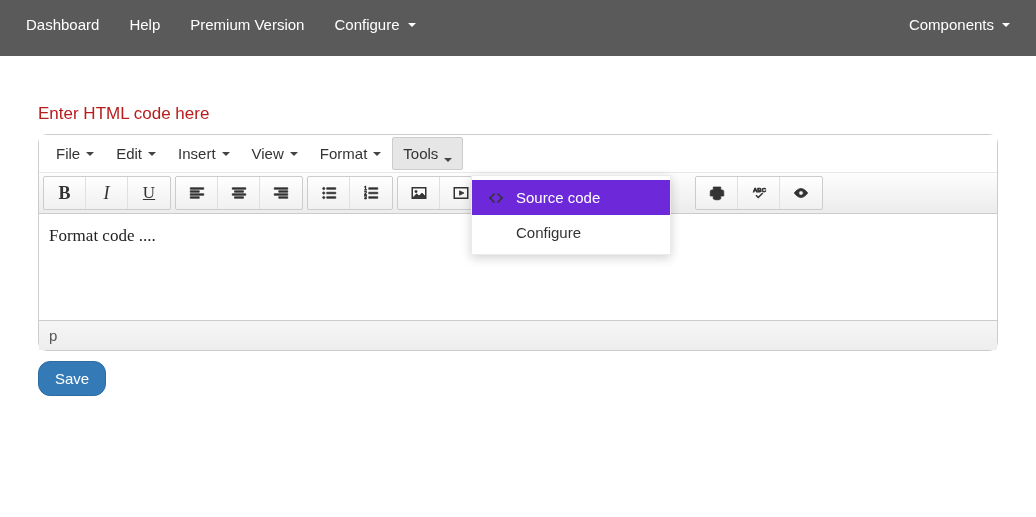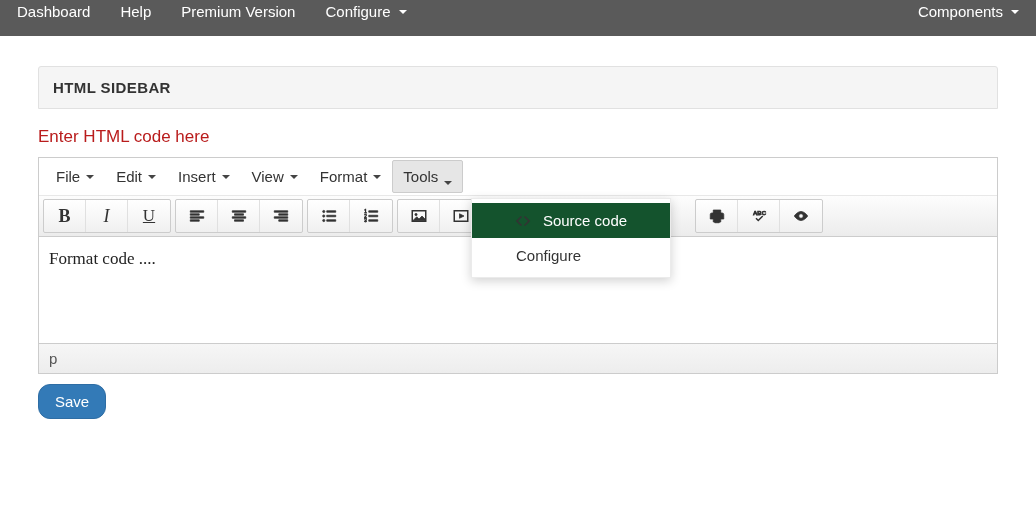--- a/index.html
+++ b/index.html
@@ -1,50 +1,50 @@
 <!DOCTYPE html>
 <html><head>
 <meta charset="utf-8">
 <style>
   * { box-sizing: border-box; margin: 0; padding: 0; }
   body { font-family: "Helvetica Neue", Helvetica, Arial, sans-serif; font-size: 15px; color: #333; background: #fff; width: 1036px; }
   
-  .topnav { background: #5a5a5a; height: 36px; display: flex; align-items: flex-end; padding: 0 2px; justify-content: space-between; }
+  .topnav { background: #5a5a5a; height: 56px; display: flex; align-items: flex-start; padding: 0 11px; justify-content: space-between; }
   .topnav-left, .topnav-right { display: flex; gap: 0; }
   .topnav-item { color: #fff; padding: 16px 15px; font-size: 15px; cursor: pointer; display: flex; align-items: center; gap: 6px; }
   .caret { width: 0; height: 0; border-left: 4px solid transparent; border-right: 4px solid transparent; border-top: 4px solid #fff; display: inline-block; margin-left: 2px; }
 
   .content { padding: 30px 38px 20px 38px; }
   
   .panel-header { background: #f5f5f5; border: 1px solid #e1e1e1; border-radius: 3px 3px 0 0; padding: 12px 14px; font-weight: bold; font-size: 15px; color: #333; letter-spacing: 0.4px; }
   
   .label { font-size: 17px; color: #b91c1c; margin: 18px 0 10px 0; }
   
-  .editor-wrap { border: 1px solid #ccc; border-radius: 0; position: relative; }
+  .editor-wrap { border: 1px solid #ccc; border-radius: 9px; position: relative; }
   .menubar { display: flex; align-items: center; padding: 2px 6px; background: #fff; border-bottom: 1px solid #e8e8e8; }
   .menu-btn { padding: 7px 10px; font-size: 15px; color: #333; cursor: pointer; display: flex; align-items: center; gap: 6px; border-radius: 2px; border: 1px solid transparent; }
   .menu-btn.open { background: #e6e6e6; border: 1px solid #ccc; align-items: flex-end; }
   .menu-caret { width: 0; height: 0; border-left: 4px solid transparent; border-right: 4px solid transparent; border-top: 4px solid #444; display: inline-block; }
   
   .toolbar { display: flex; align-items: center; padding: 3px 4px; background: linear-gradient(to bottom,#fdfdfd,#ececec); border-bottom: 1px solid #ccc; }
   .tool-group { display: flex; border: 1px solid #ccc; border-radius: 2px; margin-right: 4px; overflow: hidden; background: linear-gradient(to bottom,#fff,#f0f0f0); }
   .tool-btn { width: 42px; height: 32px; display: flex; align-items: center; justify-content: center; cursor: pointer; border-right: 1px solid #e0e0e0; color: #333; }
   .tool-btn:last-child { border-right: none; }
   .tool-btn svg { width: 18px; height: 18px; fill: #333; stroke: #333; }
   .tool-btn .bold { font-family: Georgia, serif; font-weight: bold; font-size: 18px; }
   .tool-btn .italic { font-family: Georgia, serif; font-style: italic; font-size: 18px; }
   .tool-btn .underline { font-family: Georgia, serif; text-decoration: underline; font-size: 17px; }
   
   .editor-content { min-height: 106px; padding: 12px 10px; font-family: "Times New Roman", serif; font-size: 17px; color: #222; background: #fff; }
   
   .statusbar { background: linear-gradient(to bottom,#f6f6f6,#ededed); border-top: 1px solid #ccc; padding: 6px 10px; font-size: 15px; color: #555; }
   
   .dropdown { position: absolute; top: 40px; left: 432px; width: 200px; background: #fff; border: 1px solid rgba(0,0,0,0.08); box-shadow: 0 3px 10px rgba(0,0,0,0.18); z-index: 100; padding: 4px 0; }
   .dropdown-item { padding: 9px 16px; font-size: 15px; display: flex; align-items: center; gap: 12px; cursor: pointer; color: #333; }
-  .dropdown-item.active { background: #14532d; color: #fff; justify-content: center; }
+  .dropdown-item.active { background: #6d28d9; color: #fff; }
   .dropdown-item.active svg { stroke: #fff; }
   .code-icon { width: 16px; height: 16px; }
   
   .save-btn { margin-top: 10px; background: #337ab7; color: #fff; border: 1px solid #2e6da4; border-radius: 12px; padding: 8px 16px; font-size: 15px; cursor: pointer; }
 </style>
 </head>
 <body>
 
 <div class="topnav">
   <div class="topnav-left">
@@ -64,21 +64,20 @@
     </div>
   <div class="topnav-right">
       <div class="topnav-item">
         <span>Components</span>
         <span class="caret"></span>
       </div>
     </div>
 </div>
 
 <div class="content">
-  <div class="panel-header">HTML SIDEBAR</div>
   <div class="label">Enter HTML code here</div>
 
   <div class="editor-wrap">
     <div class="menubar">
         <div class="menu-btn">
           <span>File</span>
           <span class="menu-caret"></span>
         </div>
         <div class="menu-btn">
           <span>Edit</span>

